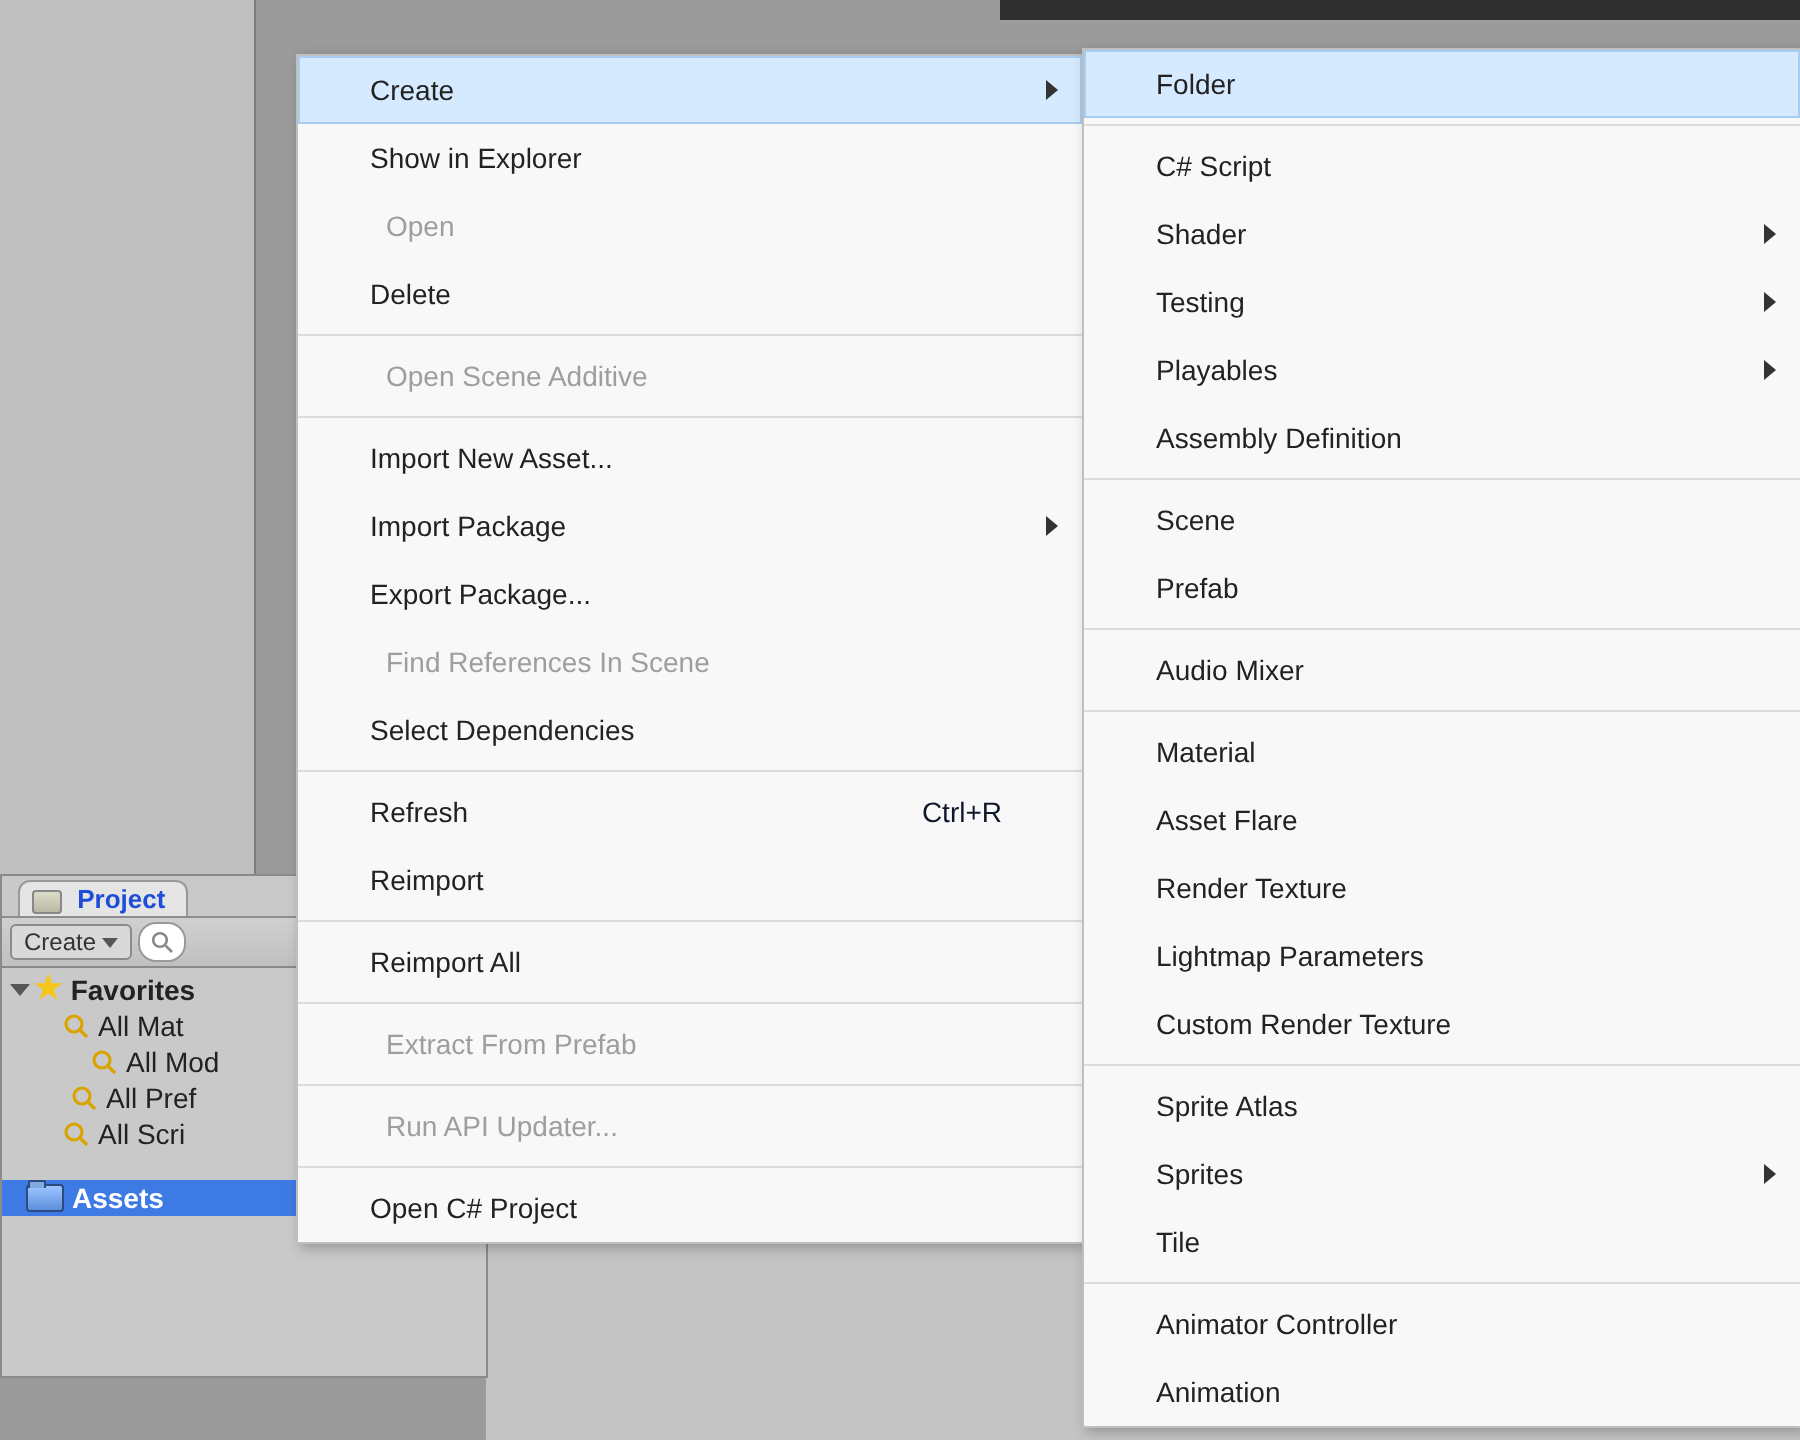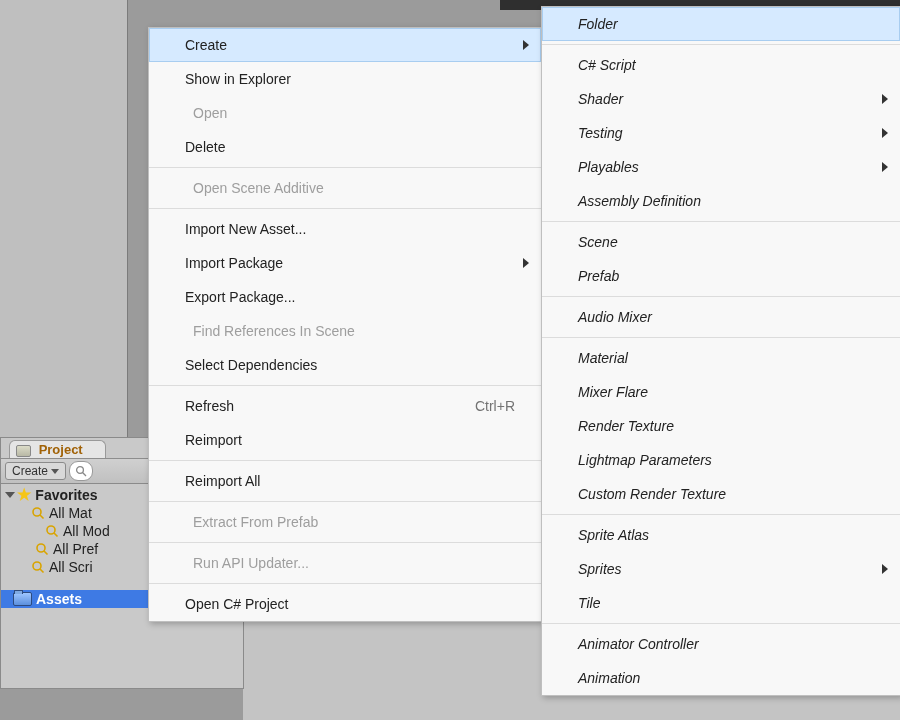--- a/index.html
+++ b/index.html
@@ -5,21 +5,21 @@
   html,body{margin:0;padding:0;height:100%;font-family:"Segoe UI",Tahoma,sans-serif;font-size:14px;color:#222;}
   body{background:#9b9b9b;width:900px;height:720px;position:relative;overflow:hidden;}
 
   
   .viewport{position:absolute;left:0;top:0;right:0;height:437px;background:#9b9b9b;}
   .view-border{position:absolute;left:0;top:0;width:127px;height:437px;background:#bfbfbf;border-right:1px solid #7b7b7b;}
   .toolbar-dark{position:absolute;left:500px;right:0;top:0;height:10px;background:#2f2f2f;}
 
   
   .project{position:absolute;left:0;top:437px;width:242px;border:1px solid #8a8a8a;background:#c9c9c9;}
-  .project-tab{display:inline-block;background:#e5e5e5;border:1px solid #999;border-bottom:none;border-radius:6px 6px 0 0;padding:1px 22px 1px 6px;margin-left:8px;margin-top:2px;color:#a16207;font-size:13px;font-weight:bold;}
+  .project-tab{display:inline-block;background:#e5e5e5;border:1px solid #999;border-bottom:none;border-radius:6px 6px 0 0;padding:1px 10px 1px 6px;margin-left:8px;margin-top:2px;color:#1d4ed8;font-size:13px;font-weight:bold;}
   .project-tab .ficon{display:inline-block;width:13px;height:10px;margin-right:4px;background:linear-gradient(#dcdcc8,#b8b8a5);border:1px solid #888;border-radius:2px;vertical-align:middle;}
   .project-toolstrip{display:flex;align-items:center;gap:3px;padding:2px 4px;border-top:1px solid #8d8d8d;border-bottom:1px solid #8a8a8a;background:linear-gradient(#d0d0d0,#c0c0c0);}
   .create-btn{background:#d9d9d9;border:1px solid #8b8b8b;border-radius:3px;padding:1px 6px;font-size:12px;color:#333;display:flex;align-items:center;gap:3px;}
   .create-btn .tri{width:0;height:0;border-left:4px solid transparent;border-right:4px solid transparent;border-top:5px solid #555;}
   .search{flex:0 0 auto;width:22px;height:18px;border:1px solid #999;border-radius:9px;background:#fff;display:flex;align-items:center;justify-content:center;}
   .search svg{display:block;}
 
   .tree{background:#c9c9c9;padding:2px 0 80px 0;}
   .row{display:flex;align-items:center;gap:4px;padding:1px 2px 1px 6px;font-size:14px;color:#222;}
   .row.bold{font-weight:bold;}
@@ -34,25 +34,25 @@
 
   
   .main-area{position:absolute;left:243px;top:437px;right:0;bottom:0;background:#c4c4c4;border-top:1px solid #8a8a8a;}
 
   
   .menu{position:absolute;background:#f8f8f8;border:1px solid #bfbfbf;box-shadow:2px 2px 6px rgba(0,0,0,.25);}
   .menu .item{position:relative;display:flex;align-items:center;padding:0 14px 0 36px;color:#222;cursor:default;height:34px;line-height:34px;}
   .menu .item.disabled{color:#9e9e9e;padding-left:44px;}
   .menu .item.hl{background:#d6eaff;outline:1px solid #a8cdf0;outline-offset:-1px;}
   .menu .item .sub{position:absolute;right:12px;width:0;height:0;border-top:5px solid transparent;border-bottom:5px solid transparent;border-left:6px solid #333;}
-  .menu .item .hk{position:absolute;right:26px;color:#737373;}
+  .menu .item .hk{position:absolute;right:40px;color:#0f172a;}
   .menu .sep{height:0;border-top:1px solid #dcdcdc;margin:3px 0;}
 
   .menu.primary{left:148px;top:27px;width:392px;}
-  .menu.secondary{left:541px;top:6px;width:358px;font-style:italic;}
+  .menu.secondary{left:541px;top:24px;width:358px;}
 </style>
 </head>
 <body>
 
 <div class="viewport">
   <div class="view-border"></div>
   <div class="toolbar-dark"></div>
 </div>
 
 <div class="main-area"></div>
@@ -217,21 +217,21 @@
     </div>
     <div class="sep"></div>
     <div class="item">
       <span>Audio Mixer</span>
     </div>
     <div class="sep"></div>
     <div class="item">
       <span>Material</span>
     </div>
     <div class="item">
-      <span>Mixer Flare</span>
+      <span>Asset Flare</span>
     </div>
     <div class="item">
       <span>Render Texture</span>
     </div>
     <div class="item">
       <span>Lightmap Parameters</span>
     </div>
     <div class="item">
       <span>Custom Render Texture</span>
     </div>

